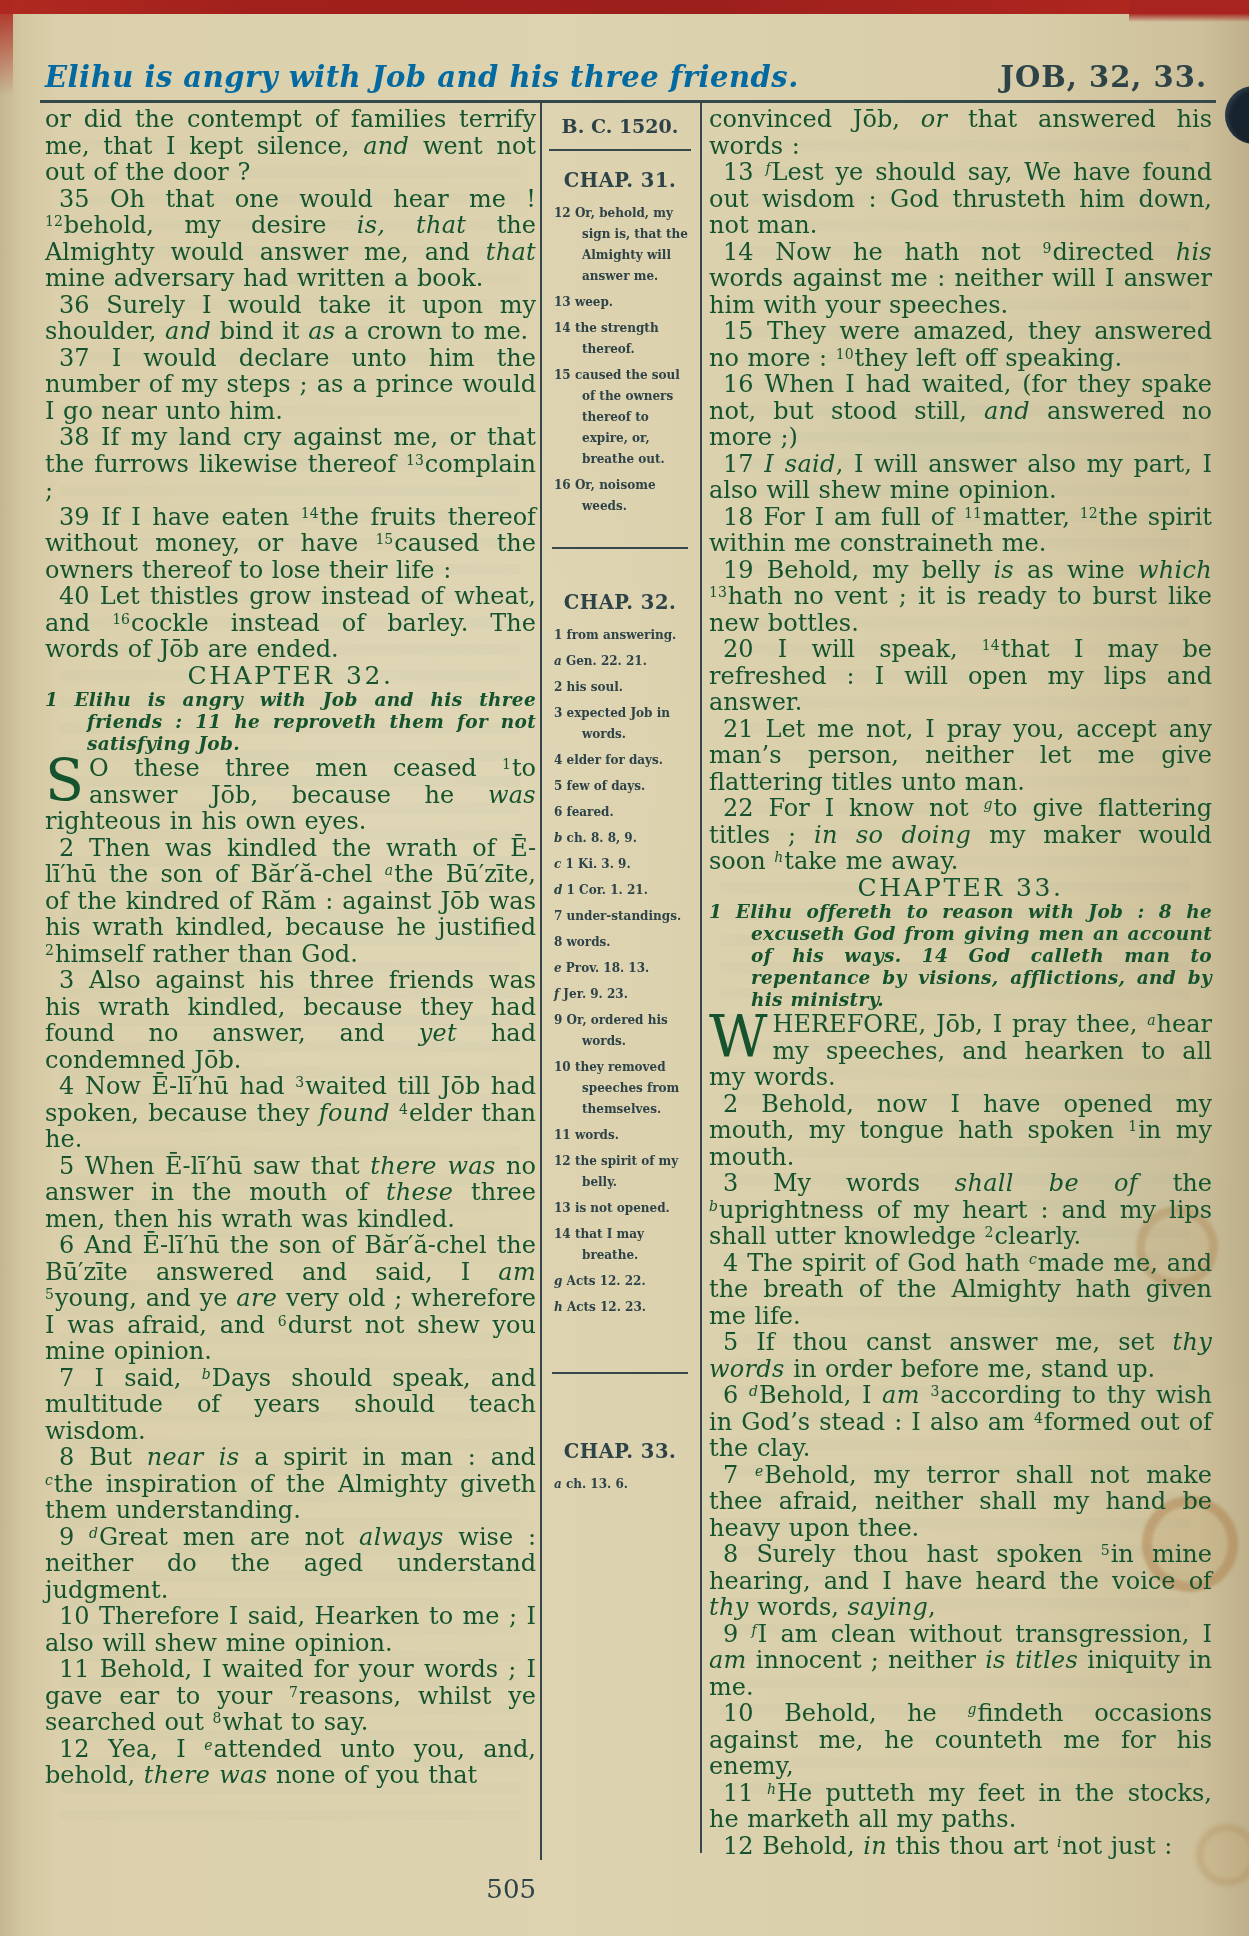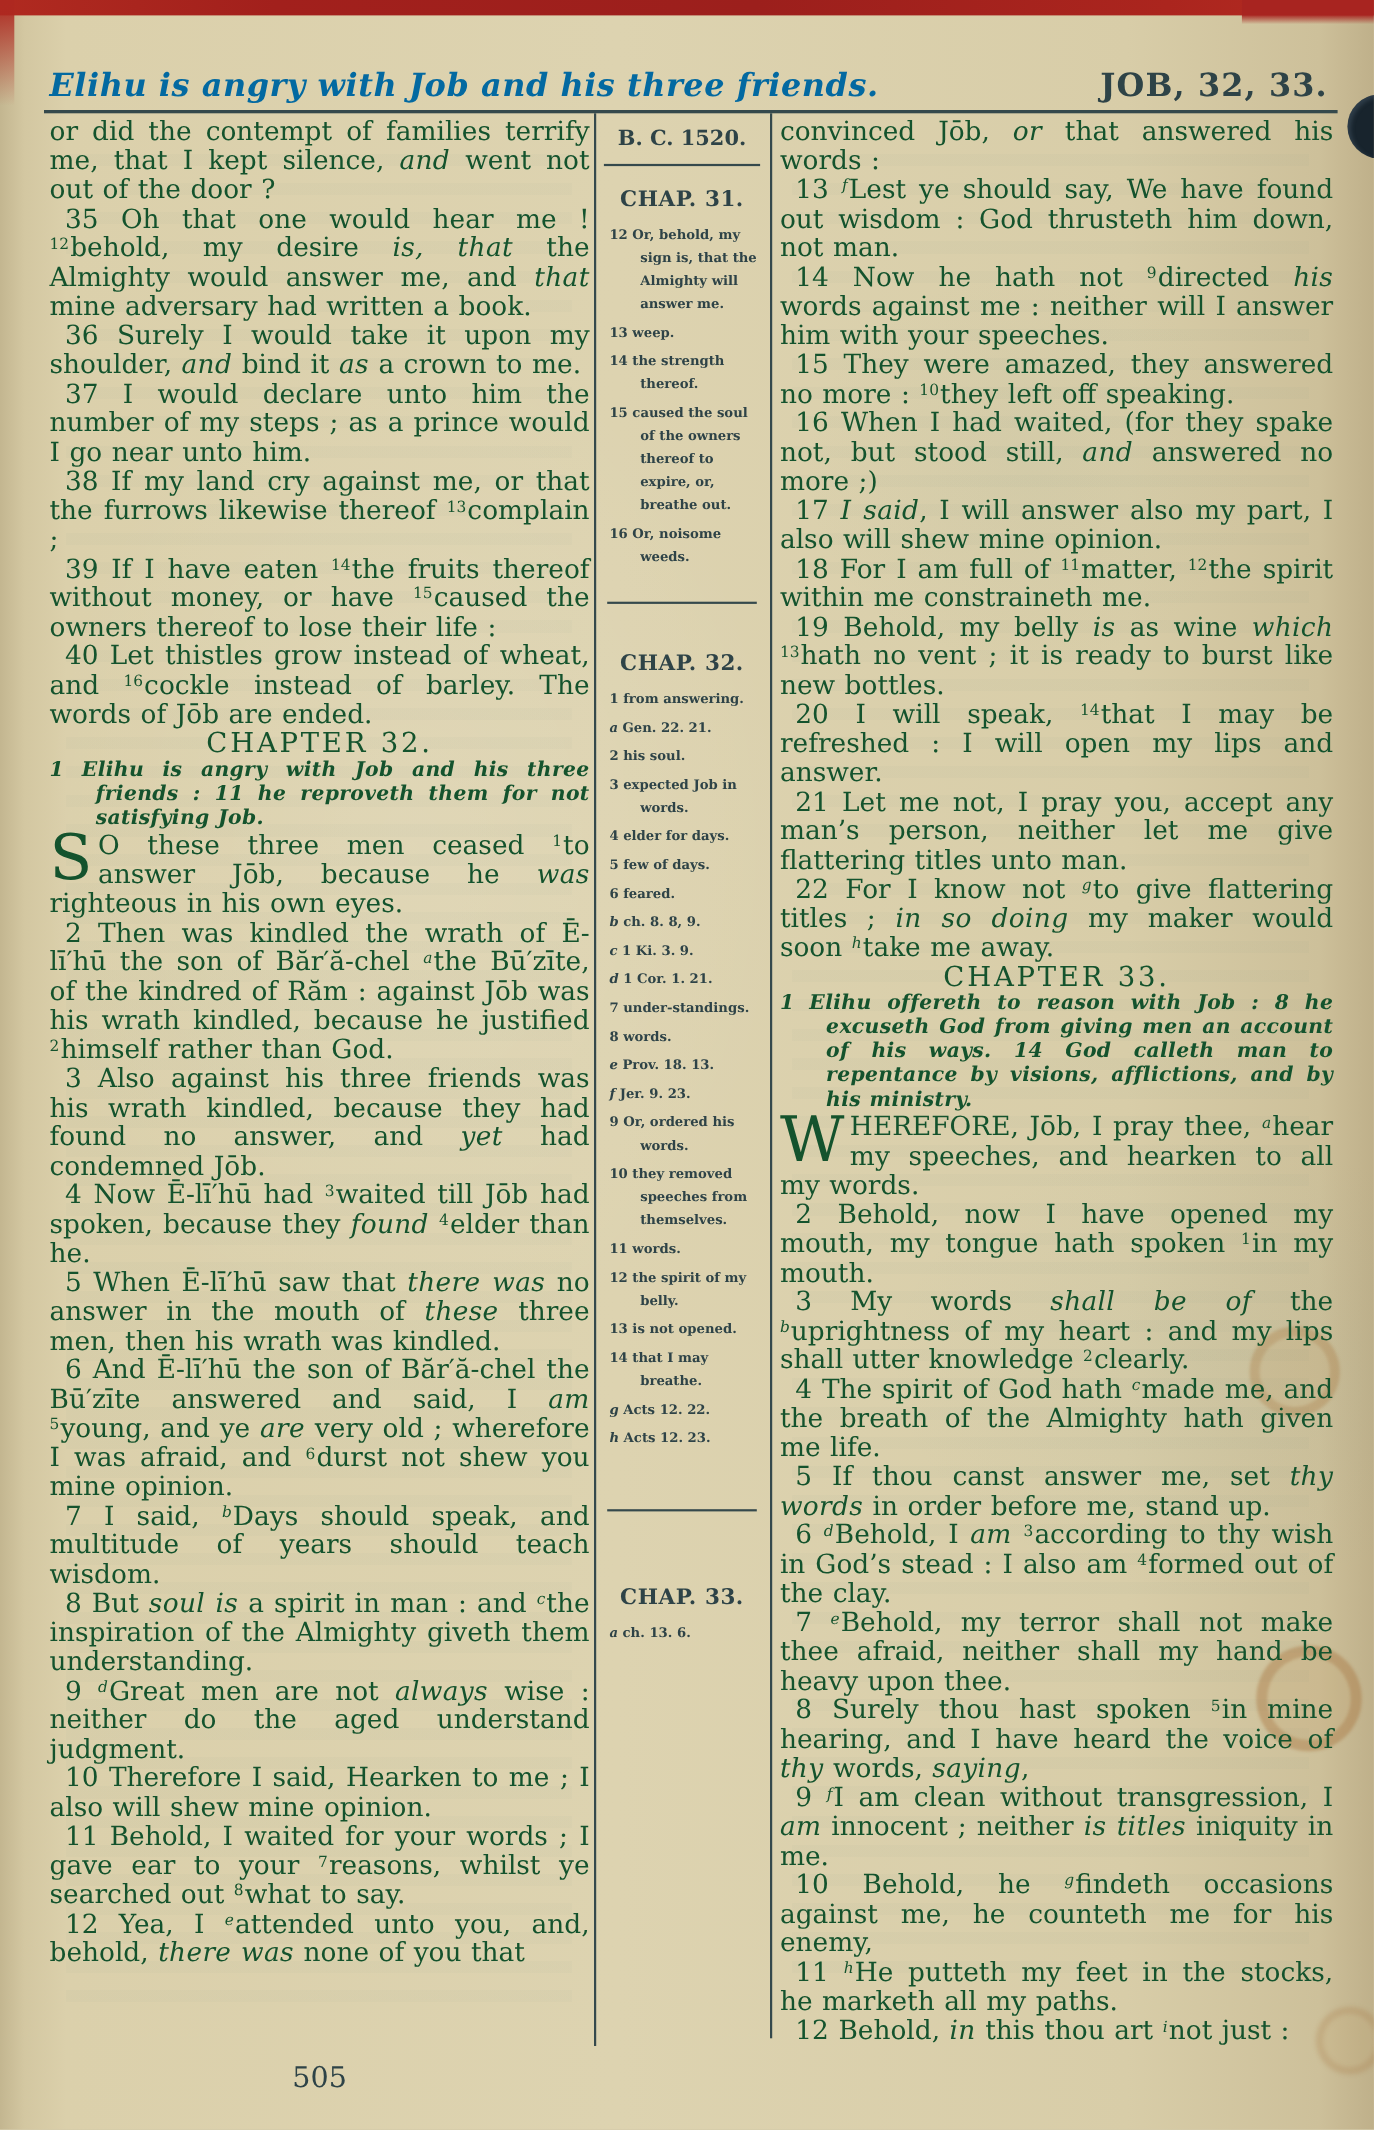--- a/index.html
+++ b/index.html
@@ -73,21 +73,21 @@
   .bc{text-align:center;font-size:19px;padding:9px 0 12px;margin:0 3px;
     border-bottom:2.5px solid #35494c;}
   .ref-title{text-align:center;font-size:19.5px;margin:18px 0 11px;letter-spacing:.5px;}
   .ref-item{font-size:12px;line-height:21px;margin:0 6px 5px 8px;
     padding-left:28px;text-indent:-28px;text-align:left;}
   .ref-item .lm{font-style:italic;}
   .ref-sep{border-top:2.5px solid #35494c;margin:30px 6px 42px;}
   .ref-sep.second{margin:54px 6px 66px;}
 
   .page-number{position:absolute;left:45px;width:491px;top:1874px;z-index:6;
-    text-align:center;font-size:26px;color:#2e4347;}
+    text-align:right;font-size:26px;color:#2e4347;}
 </style>
 </head>
 <body>
 
 <div class="paper"></div>
 <div class="bleed" id="bleed-left"></div>
 <div class="bleed" id="bleed-right"></div>
 <div class="edge-red-top"></div>
 <div class="edge-red-left"></div>
 <div class="edge-red-tr"></div>
@@ -112,21 +112,21 @@
     <p class="verse">40 Let thistles grow instead of wheat, and <sup>16</sup>cockle instead of barley. The words of Jōb are ended.</p>
     <p class="chapter-head">CHAPTER 32.</p>
     <p class="summary">1 <i>Elihu is angry with Job and his three friends : 11 he reproveth them for not satisfying Job.</i></p>
     <p class="drop"><span class="dcap">S</span>O these three men ceased <sup>1</sup>to answer Jōb, because he <i>was</i> righteous in his own eyes.</p>
     <p class="verse">2 Then was kindled the wrath of Ē-lī′hū the son of Băr′ă-chel <sup class="it">a</sup>the Bū′zīte, of the kindred of Răm : against Jōb was his wrath kindled, because he justified <sup>2</sup>himself rather than God.</p>
     <p class="verse">3 Also against his three friends was his wrath kindled, because they had found no answer, and <i>yet</i> had condemned Jōb.</p>
     <p class="verse">4 Now Ē-lī′hū had <sup>3</sup>waited till Jōb had spoken, because they <i>found</i> <sup>4</sup>elder than he.</p>
     <p class="verse">5 When Ē-lī′hū saw that <i>there was</i> no answer in the mouth of <i>these</i> three men, then his wrath was kindled.</p>
     <p class="verse">6 And Ē-lī′hū the son of Băr′ă-chel the Bū′zīte answered and said, I <i>am</i> <sup>5</sup>young, and ye <i>are</i> very old ; wherefore I was afraid, and <sup>6</sup>durst not shew you mine opinion.</p>
     <p class="verse">7 I said, <sup class="it">b</sup>Days should speak, and multitude of years should teach wisdom.</p>
-    <p class="verse">8 But <i>soul is</i> a spirit in man : and <sup class="it">c</sup>the inspiration of the Almighty giveth them understanding.</p>
+    <p class="verse">8 But <i>near is</i> a spirit in man : and <sup class="it">c</sup>the inspiration of the Almighty giveth them understanding.</p>
     <p class="verse">9 <sup class="it">d</sup>Great men are not <i>always</i> wise : neither do the aged understand judgment.</p>
     <p class="verse">10 Therefore I said, Hearken to me ; I also will shew mine opinion.</p>
     <p class="verse">11 Behold, I waited for your words ; I gave ear to your <sup>7</sup>reasons, whilst ye searched out <sup>8</sup>what to say.</p>
     <p class="verse">12 Yea, I <sup class="it">e</sup>attended unto you, and, behold, <i>there was</i> none of you that</p>
   </div>
 
 <div id="center-col">
   <div class="bc">B. C. 1520.</div>
 <div class="ref-title">CHAP. 31.</div>
     <div class="ref-item"><span class="m">12</span> Or, behold, my sign is, that the Almighty will answer me.</div>

